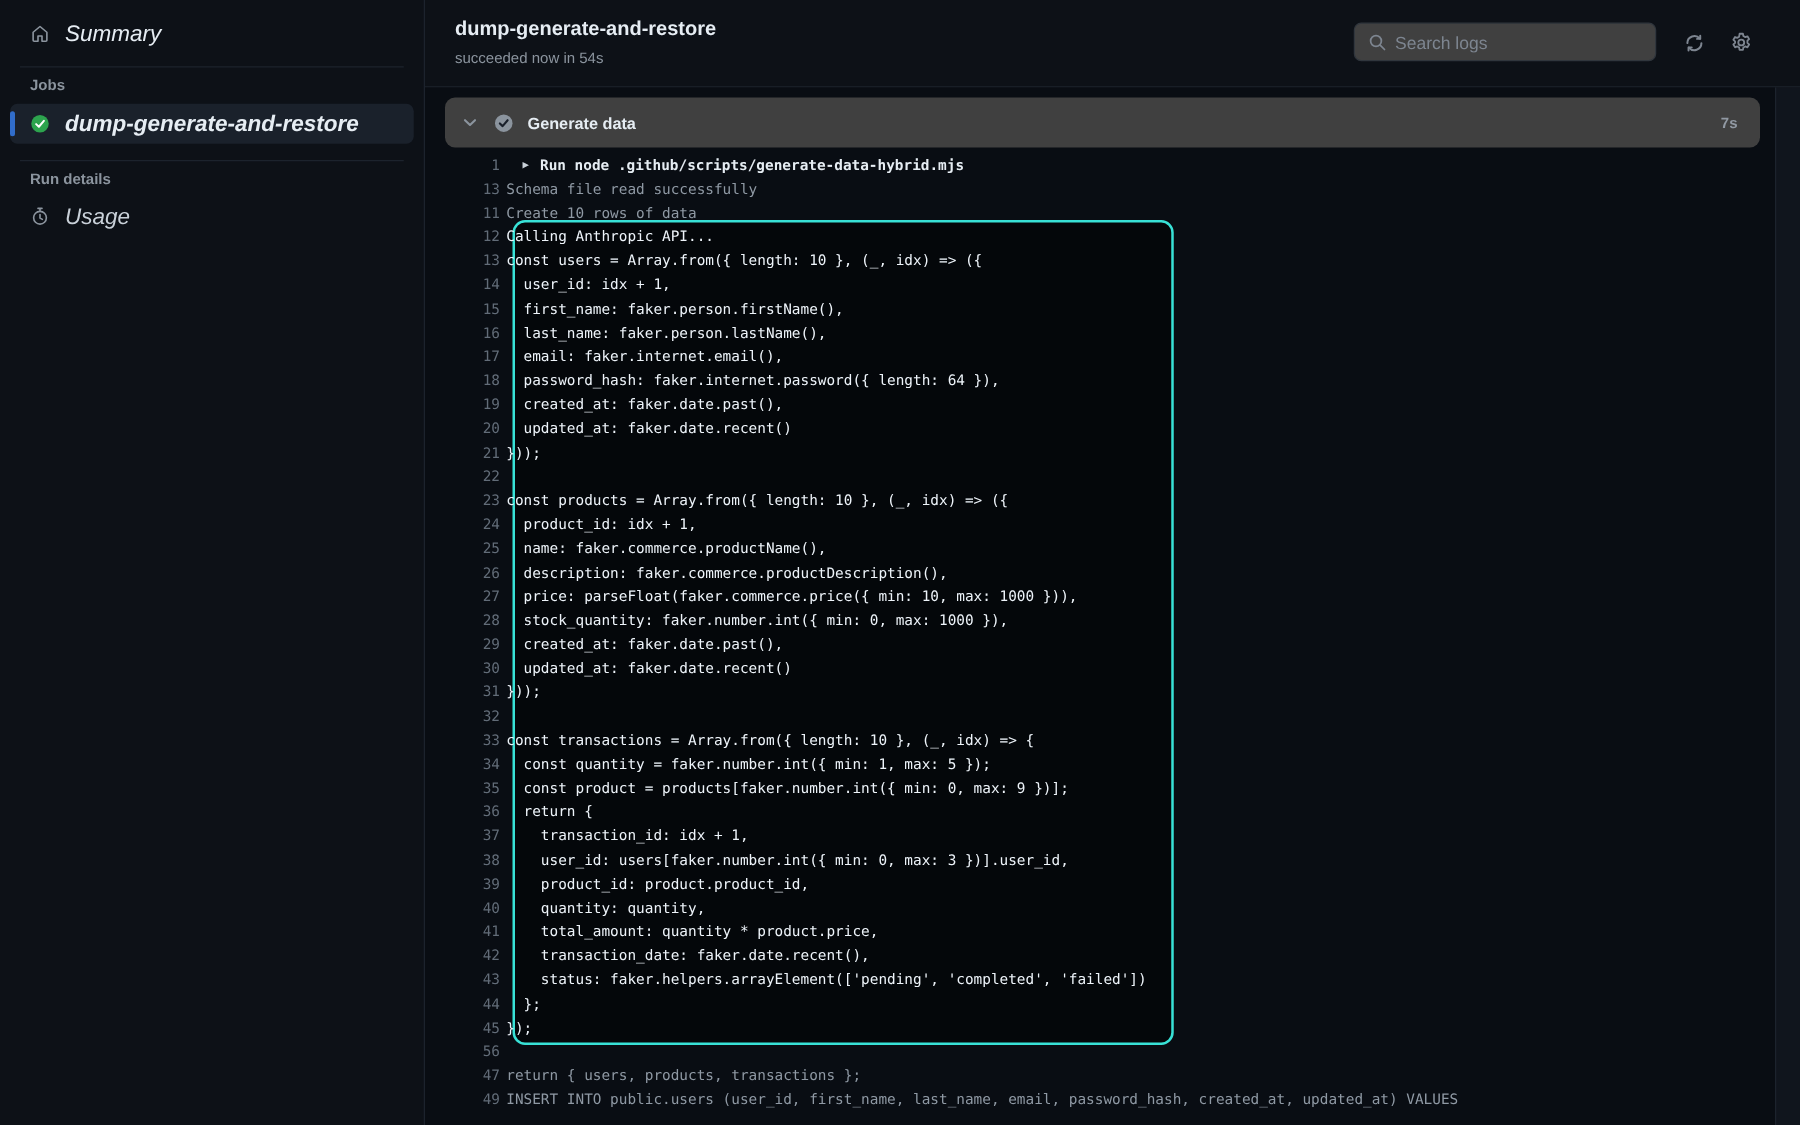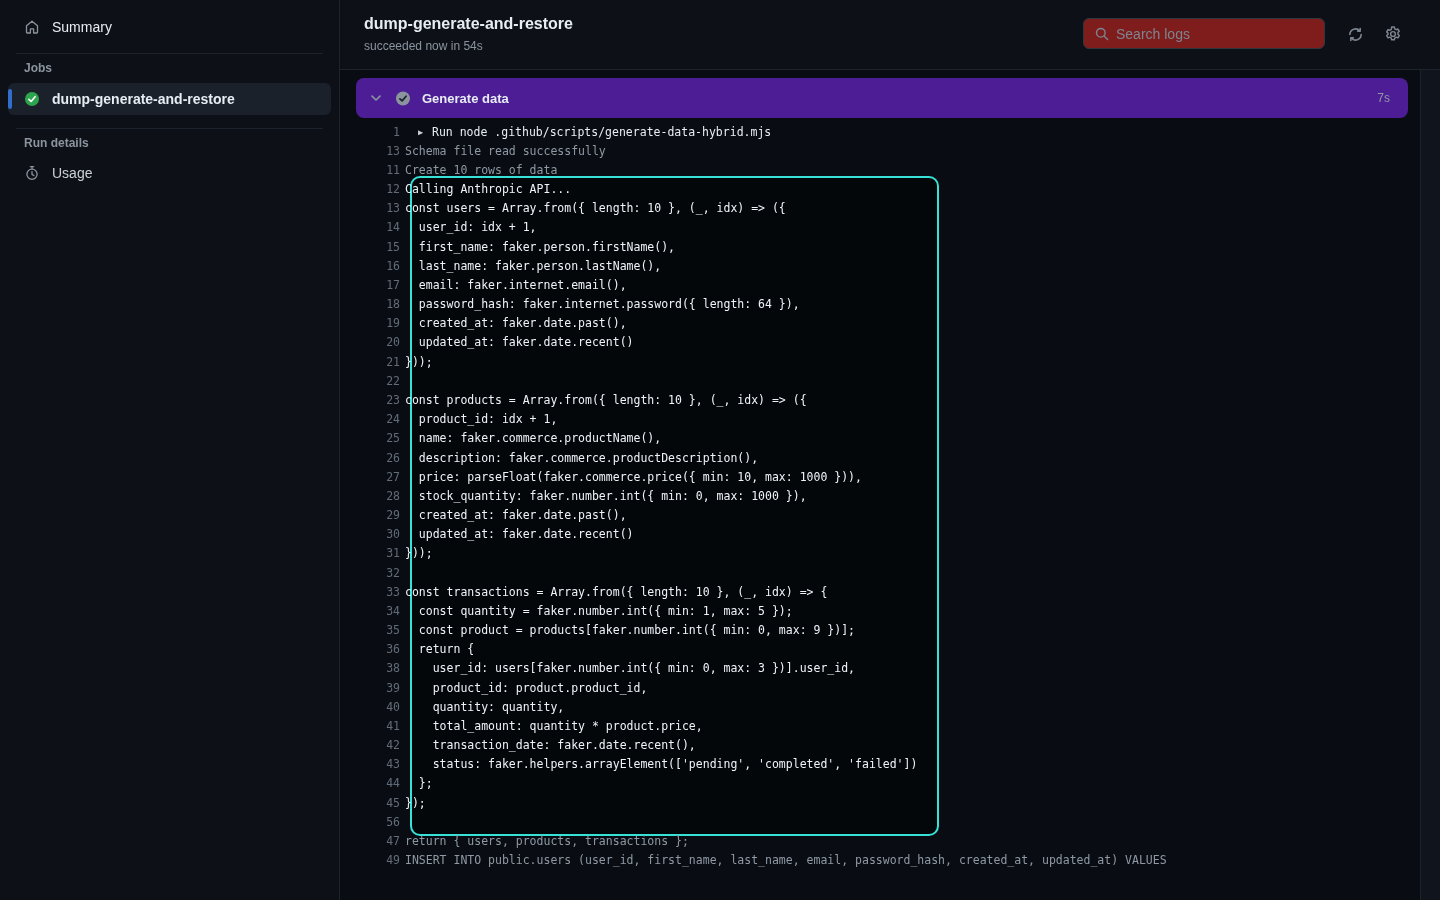--- a/index.html
+++ b/index.html
@@ -12,21 +12,21 @@
   .stage { position: relative; width: 1440px; height: 900px; overflow: hidden; }
 
   
   .sidebar {
     position: absolute; left: 0; top: 0; width: 340px; height: 900px;
     background: #0d1117; border-right: 1px solid #1c232d;
   }
   .nav-item {
     position: relative; display: flex; align-items: center; gap: 12px;
     height: 32px; margin: 0 8px; padding: 0 16px; border-radius: 6px;
-    font-size: 14px; color: #c9d1d9; cursor: pointer;
+    font-size: 18px; color: #c9d1d9; cursor: pointer; font-style: italic;
   }
   .nav-item .icn { width: 16px; height: 16px; flex: none; display: inline-flex; }
   .nav-item.top { margin-top: 11px; color: #e6edf3; }
   .nav-item.selected {
     background: #1a212b; color: #e6edf3; font-weight: 600; height: 32px;
   }
   .accent-bar {
     position: absolute; left: 0px; top: 6px; width: 4px; height: 20px;
     border-radius: 2px;
   }
@@ -39,21 +39,21 @@
 
   
   .main-header {
     position: absolute; left: 340px; top: 0; width: 1100px; height: 70px;
     background: #0d1117; border-bottom: 1px solid #1c232d;
   }
   .job-title { position: absolute; left: 24px; top: 15px; font-size: 16px; font-weight: 700; color: #e6edf3; }
   .job-subtitle { position: absolute; left: 24px; top: 39px; font-size: 12px; color: #8b949e; }
   .search-wrap {
     position: absolute; left: 743px; top: 18px; width: 242px; height: 31px;
-    border: 1px solid #30363d; border-radius: 6px; background: #7f1d1d;
+    border: 1px solid #30363d; border-radius: 6px; background: #404040;
     display: flex; align-items: center;
   }
   .search-wrap .icn { position: absolute; left: 10px; top: 7px; width: 16px; height: 16px; }
   .search-input {
     width: 100%; height: 100%; background: transparent; border: none; outline: none;
     color: #e6edf3; font-size: 14px; padding-left: 32px; font-family: "Liberation Sans", sans-serif;
   }
   .search-input::placeholder { color: #7d8590; }
   .hdr-icon-btn {
     position: absolute; top: 24px; width: 20px; height: 20px; display: inline-flex;
@@ -66,38 +66,38 @@
   .log-panel {
     position: absolute; left: 340px; top: 70px; width: 1080px; height: 830px;
     background: #090d13; overflow: hidden;
   }
   .right-rail {
     position: absolute; left: 1420px; top: 70px; width: 20px; height: 830px;
     background: #10151d; border-left: 1px solid #1c232d;
   }
   .step-header {
     position: absolute; left: 16px; top: 8px; width: 1052px; height: 40px;
-    background: #4c1d95; border-radius: 8px; display: flex; align-items: center;
+    background: #404040; border-radius: 8px; display: flex; align-items: center;
     padding: 0 18px 0 12px; gap: 11px; cursor: pointer;
   }
   .step-header .icn { width: 16px; height: 16px; flex: none; display: inline-flex; }
   .step-title { font-size: 13px; font-weight: 600; color: #e6edf3; flex: 1; }
-  .step-duration { font-size: 12px; color: #9199a3; }
+  .step-duration { font-size: 12px; color: #9199a3; font-weight: bold; }
 
   
   #log-rows {
     position: absolute; top: 52px; left: 0; right: 0; z-index: 2;
     font-family: "DejaVu Sans Mono", monospace; font-size: 11.5px;
   }
   .log-row { display: flex; align-items: center; height: 19.18px; }
   .ln { width: 60px; text-align: right; color: #626c78; flex: none; cursor: pointer; }
   .lt { white-space: pre; margin-left: 5px; }
   .kind-output .lt { color: #8f99a4; }
   .kind-code .lt { color: #eef4fa; }
-  .kind-command .lt { color: #e6edf3; font-weight: 400; margin-left: 3px; }
+  .kind-command .lt { color: #e6edf3; font-weight: 700; margin-left: 3px; }
   .cmd-marker { margin-left: 18px; width: 11px; font-size: 8.5px; color: #c9d1d9; flex: none; cursor: pointer; }
   #hl-box {
     position: absolute; left: 70px; width: 529px; z-index: 1;
     border: 2.5px solid #38e1d6; border-radius: 10px; background: #04070a;
   }
 </style>
 </head>
 <body>
 
 <div class="stage">
@@ -301,20 +301,24 @@
         </div>
         <div class="log-row kind-code">
           <span class="ln">35</span>
           <span class="lt">  const product = products[faker.number.int({ min: 0, max: 9 })];</span>
         </div>
         <div class="log-row kind-code">
           <span class="ln">36</span>
           <span class="lt">  return {</span>
         </div>
         <div class="log-row kind-code">
+          <span class="ln">37</span>
+          <span class="lt">    transaction_id: idx + 1,</span>
+        </div>
+        <div class="log-row kind-code">
           <span class="ln">38</span>
           <span class="lt">    user_id: users[faker.number.int({ min: 0, max: 3 })].user_id,</span>
         </div>
         <div class="log-row kind-code">
           <span class="ln">39</span>
           <span class="lt">    product_id: product.product_id,</span>
         </div>
         <div class="log-row kind-code">
           <span class="ln">40</span>
           <span class="lt">    quantity: quantity,</span>

